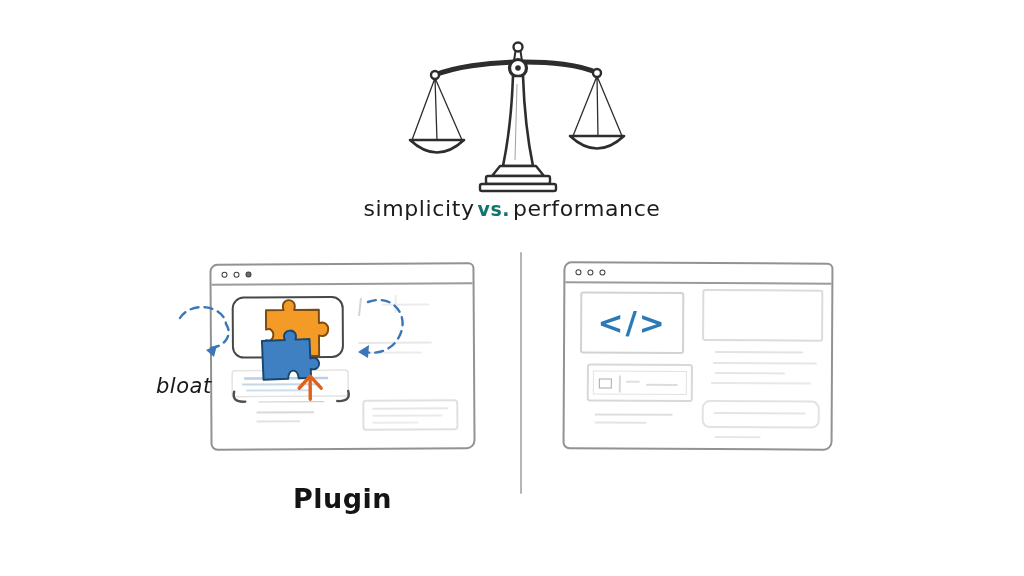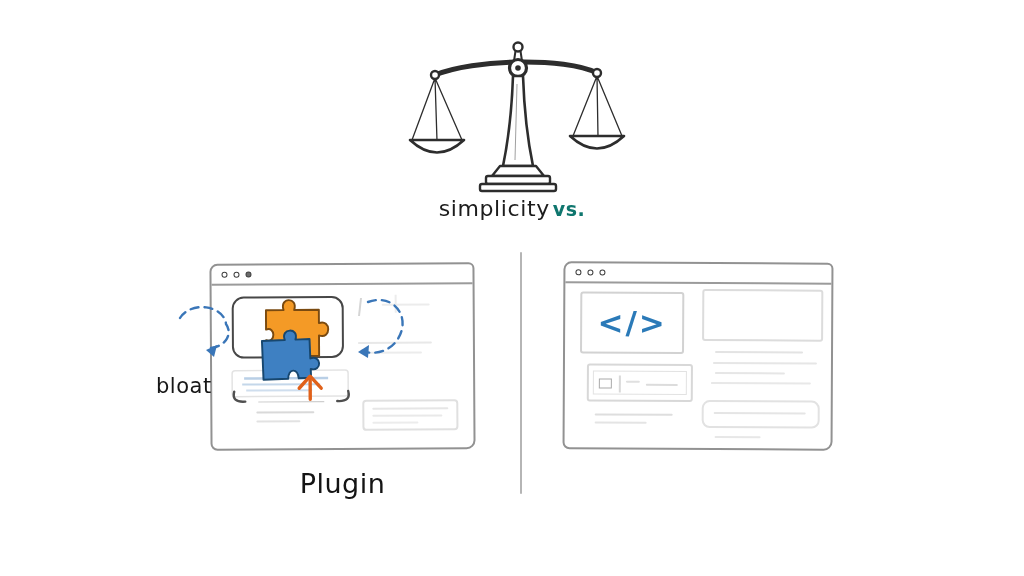--- a/index.html
+++ b/index.html
@@ -46,22 +46,22 @@
     box-sizing:border-box;
   }
   .code-glyph{font-size:31px;font-weight:700;color:#2b7ab8;letter-spacing:2px;}
   .rect-tr{left:137px;top:25px;width:121px;height:52px;border:2px solid #dcdcdc;border-radius:3px;box-sizing:border-box;}
   
   .input-outer{left:22px;top:100px;width:106px;height:38px;border:2px solid #d8d8d8;border-radius:3px;box-sizing:border-box;}
   .input-inner{position:absolute;left:4px;top:5px;width:94px;height:24px;border:1.5px solid #e2e2e2;box-sizing:border-box;}
   .input-stub{position:absolute;left:5px;top:7px;width:13px;height:10px;border:1.5px solid #a9a9a9;box-sizing:border-box;}
   .input-div{position:absolute;left:25px;top:4px;width:1.5px;height:17px;background:#d9d9d9;}
   
-  .opt-label{font-size:27px;font-weight:400;color:#141414;text-align:center;letter-spacing:.5px;}
-  .bloat-label{left:156px;top:374px;font-size:21px;font-weight:500;color:#171717;letter-spacing:.5px;}
+  .opt-label{font-size:27px;font-weight:700;color:#141414;text-align:center;letter-spacing:.5px;margin-top:15px;}
+  .bloat-label{left:156px;top:374px;font-size:21px;font-weight:500;color:#171717;letter-spacing:.5px;font-style:italic;}
 </style>
 </head>
 <body>
 
 <div id="canvas">
 
   <svg class="abs" style="left:403px;top:20px;" width="238" height="175" viewBox="0 0 238 175">
     <g stroke="#2d2d2d" fill="none">
 
       <path d="M32,58 L9,120 M32,58 L34,121 M32,58 L59,120" stroke-width="1.3"></path>
@@ -84,20 +84,21 @@
 
       <path d="M97,146 L133,146 L141,156 L89,156 Z" fill="#fff" stroke-width="2.4" stroke-linejoin="round"></path>
       <rect x="83" y="156" width="64" height="8" rx="2" fill="#fff" stroke-width="2.4"></rect>
       <rect x="77" y="164" width="76" height="7" rx="2" fill="#fff" stroke-width="2.4"></rect>
     </g>
   </svg>
 
   <div class="abs vs-row">
     <span class="vs-term">simplicity</span>
     <span class="vs-word">vs.</span>
+    <span class="vs-term">performance</span>
   </div>
 
   <div class="abs divider"></div>
 
   <div class="abs window win-left">
     <div class="topbar">
       <span class="dot"></span>
       <span class="dot"></span>
       <span class="dot filled"></span>
     </div>

